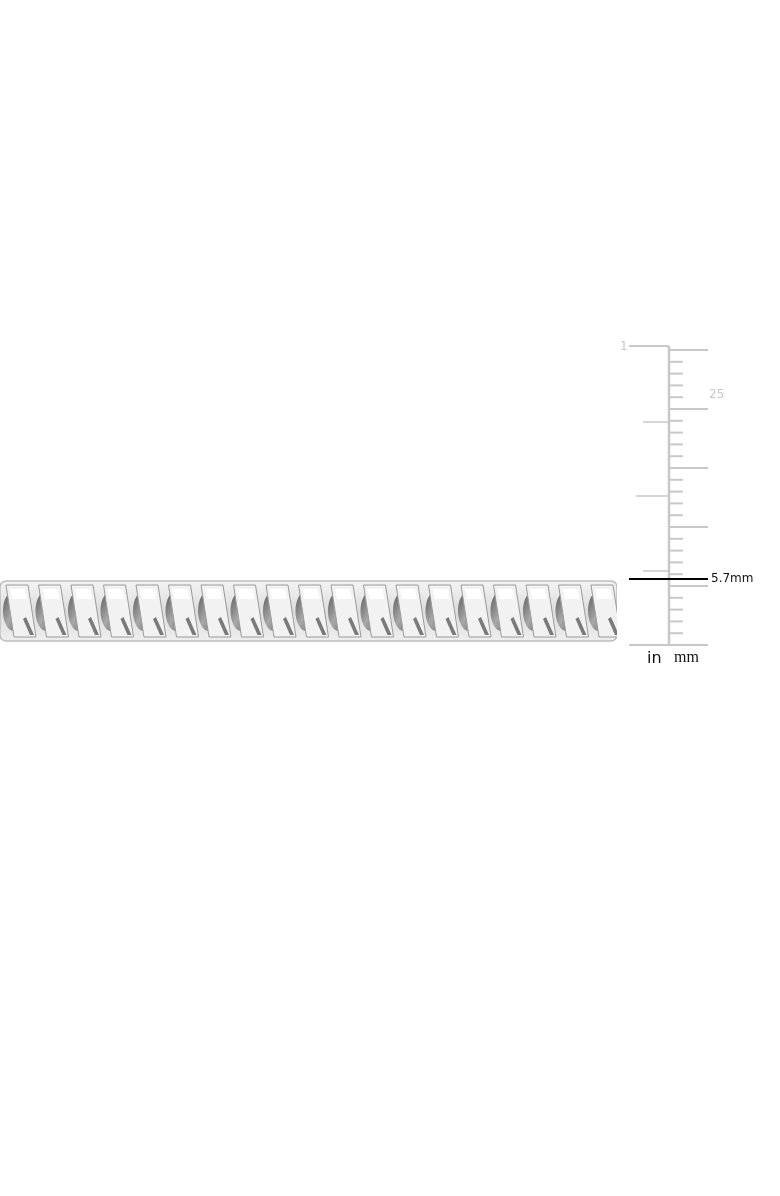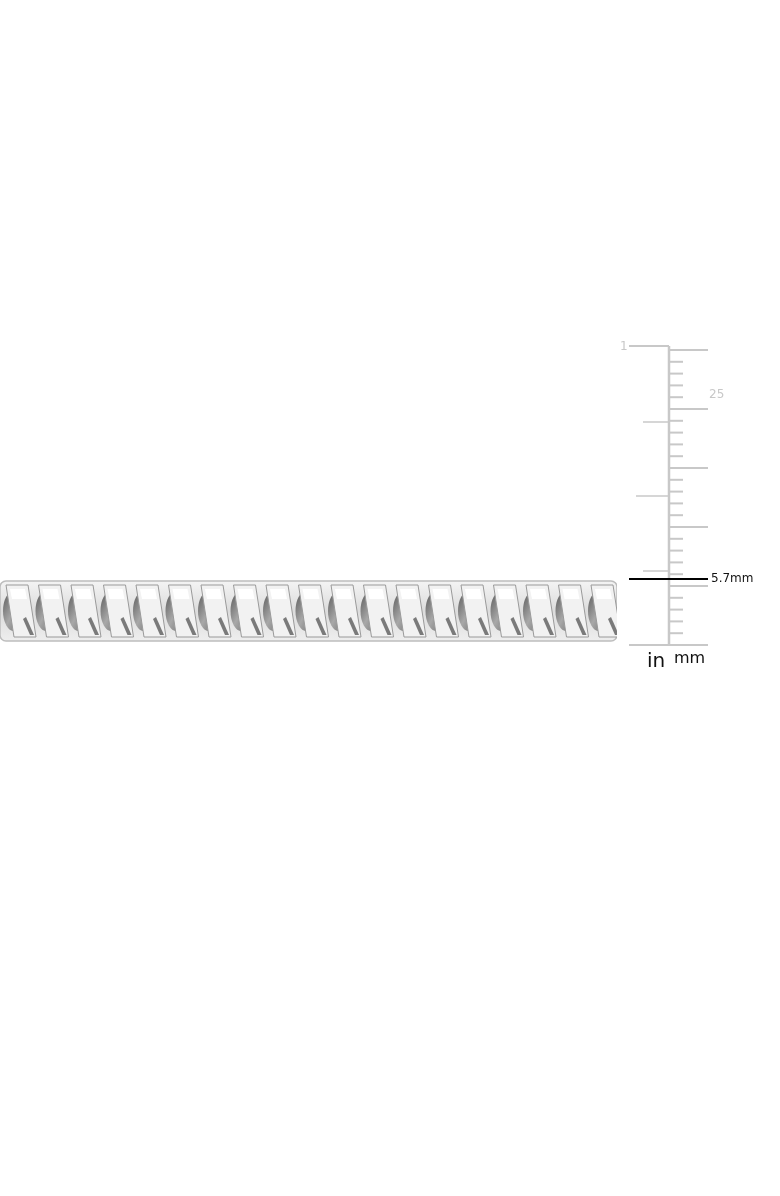--- a/index.html
+++ b/index.html
@@ -146,15 +146,15 @@
         <line x1="669" y1="633.2" x2="683" y2="633.2" stroke="#c8c8c8" stroke-width="2"></line>
         <line x1="643" y1="422" x2="669" y2="422" stroke="#c8c8c8" stroke-width="1.5"></line>
         <line x1="636" y1="496" x2="669" y2="496" stroke="#c8c8c8" stroke-width="1.5"></line>
         <line x1="643" y1="571" x2="669" y2="571" stroke="#c8c8c8" stroke-width="1.5"></line>
       </g>
     <line x1="629" y1="579" x2="708" y2="579" stroke="#000" stroke-width="2"></line>
   </svg>
   <span class="lbl lbl-grey" style="left:620px; top:339px;">1</span>
   <span class="lbl lbl-grey" style="left:709px; top:343px;margin-top:44px;">25</span>
   <span class="lbl lbl-black" style="left:711px; top:571px; font-size:12px;">5.7mm</span>
-  <span class="lbl lbl-black" style="left:647px; top:648px; font-size:20px;">in</span>
-  <span class="lbl lbl-black" style="left:674px; top:648px; font-size:16px;">mm</span>
+  <span class="lbl lbl-black" style="left:647px; top:648px; font-size:16px;">in</span>
+  <span class="lbl lbl-black" style="left:674px; top:648px; font-size:16px;font-family:Liberation Serif, serif;">mm</span>
 </div>
 
 </body></html>

